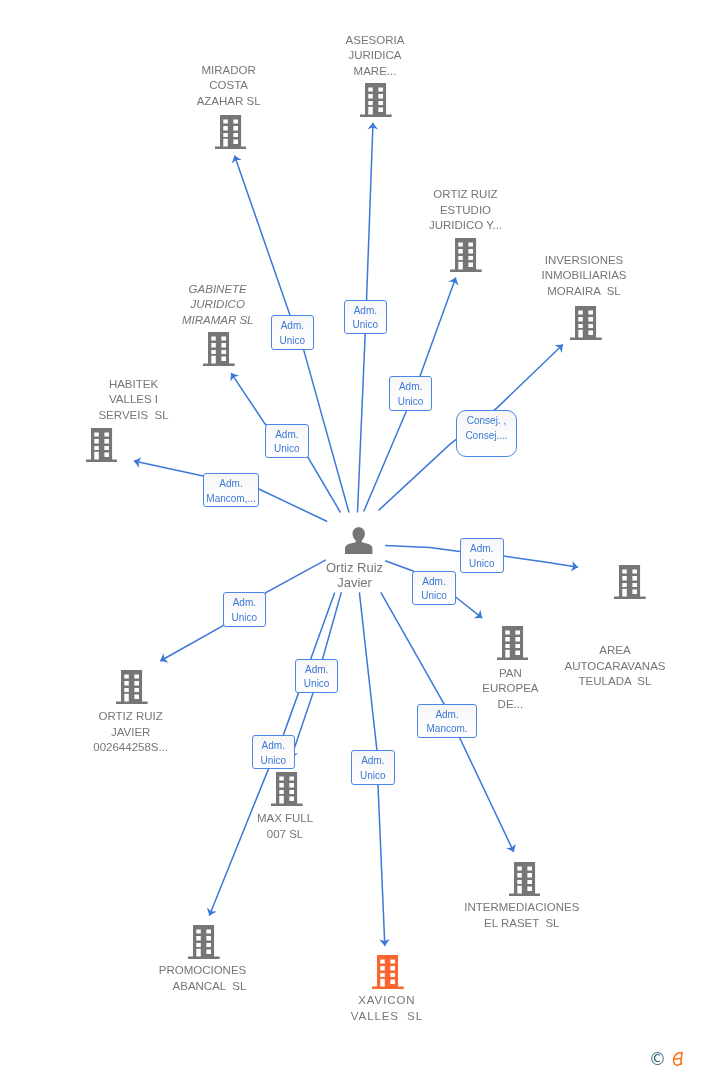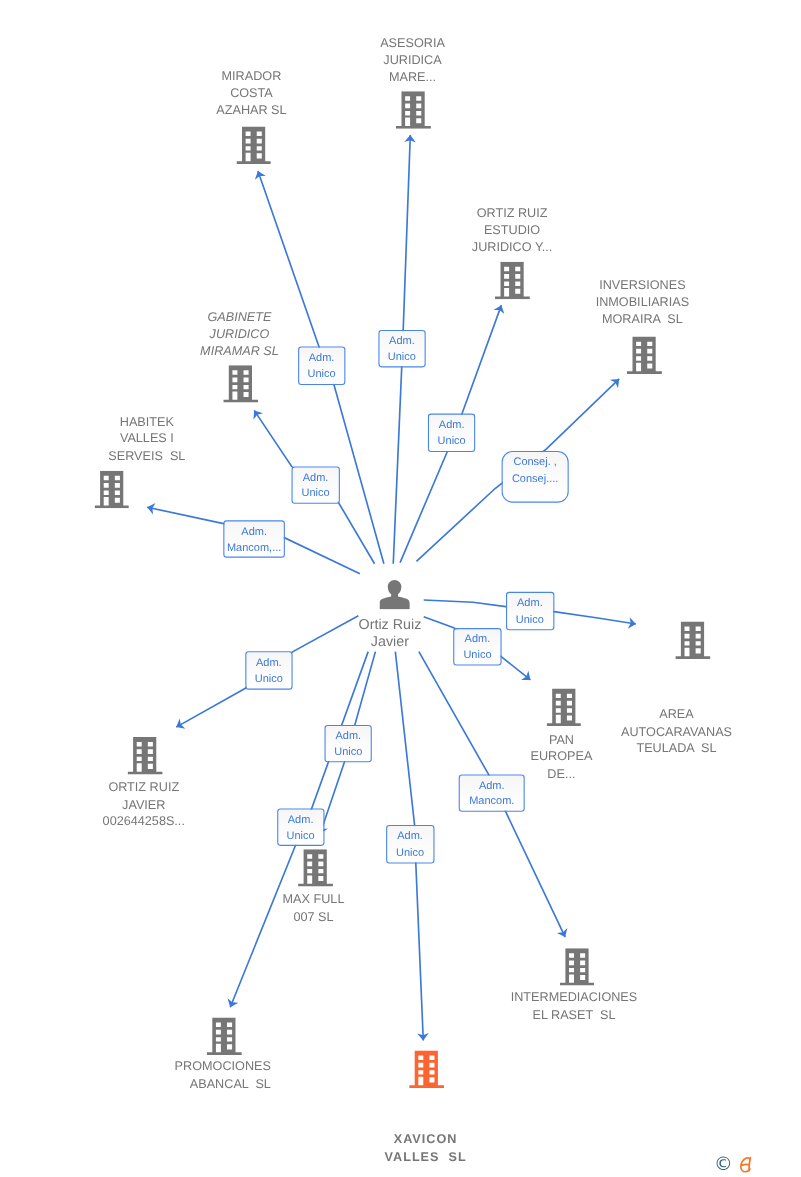--- a/index.html
+++ b/index.html
@@ -3,21 +3,21 @@
 <meta charset="utf-8">
 <title>Empresia relationship diagram</title>
 <style>
   html,body{margin:0;padding:0;background:#ffffff;}
   body{width:728px;height:1070px;font-family:"Liberation Sans",sans-serif;}
   #stage{position:relative;width:728px;height:1070px;overflow:hidden;background:#fff;}
   svg#edge-layer{position:absolute;left:0;top:0;width:728px;height:1070px;}
   .node-icon{position:absolute;display:block;}
   .node-label{position:absolute;text-align:center;color:#767676;font-size:11.5px;
               line-height:15.5px;white-space:pre;transform:translateX(-50%);}
-  .node-label.highlight{font-weight:bold;letter-spacing:.9px;margin-top:36px;}
+  .node-label.highlight{font-weight:normal;letter-spacing:.9px;}
   #center-label{position:absolute;text-align:center;color:#767676;font-size:13px;
                 line-height:15.8px;white-space:pre;transform:translateX(-50%);}
   .relbox{position:absolute;border:1.2px solid #4a86e8;border-radius:3px;
           background:linear-gradient(180deg,#f6f6f7 0%,#fcfcfd 60%,#ffffff 100%);box-sizing:border-box;padding-top:3px;}
   .relbox span{display:block;color:#3c78d8;font-size:10px;line-height:14.6px;
                text-align:center;white-space:nowrap;}
   #watermark{position:absolute;left:649px;top:1051px;}
   .wm-copy{position:absolute;left:0;top:0px;color:#2e6575;font-size:17px;line-height:17px;
            font-family:"DejaVu Sans",sans-serif;}
   .wm-brand-first{position:absolute;left:20px;top:-1px;display:block;}

